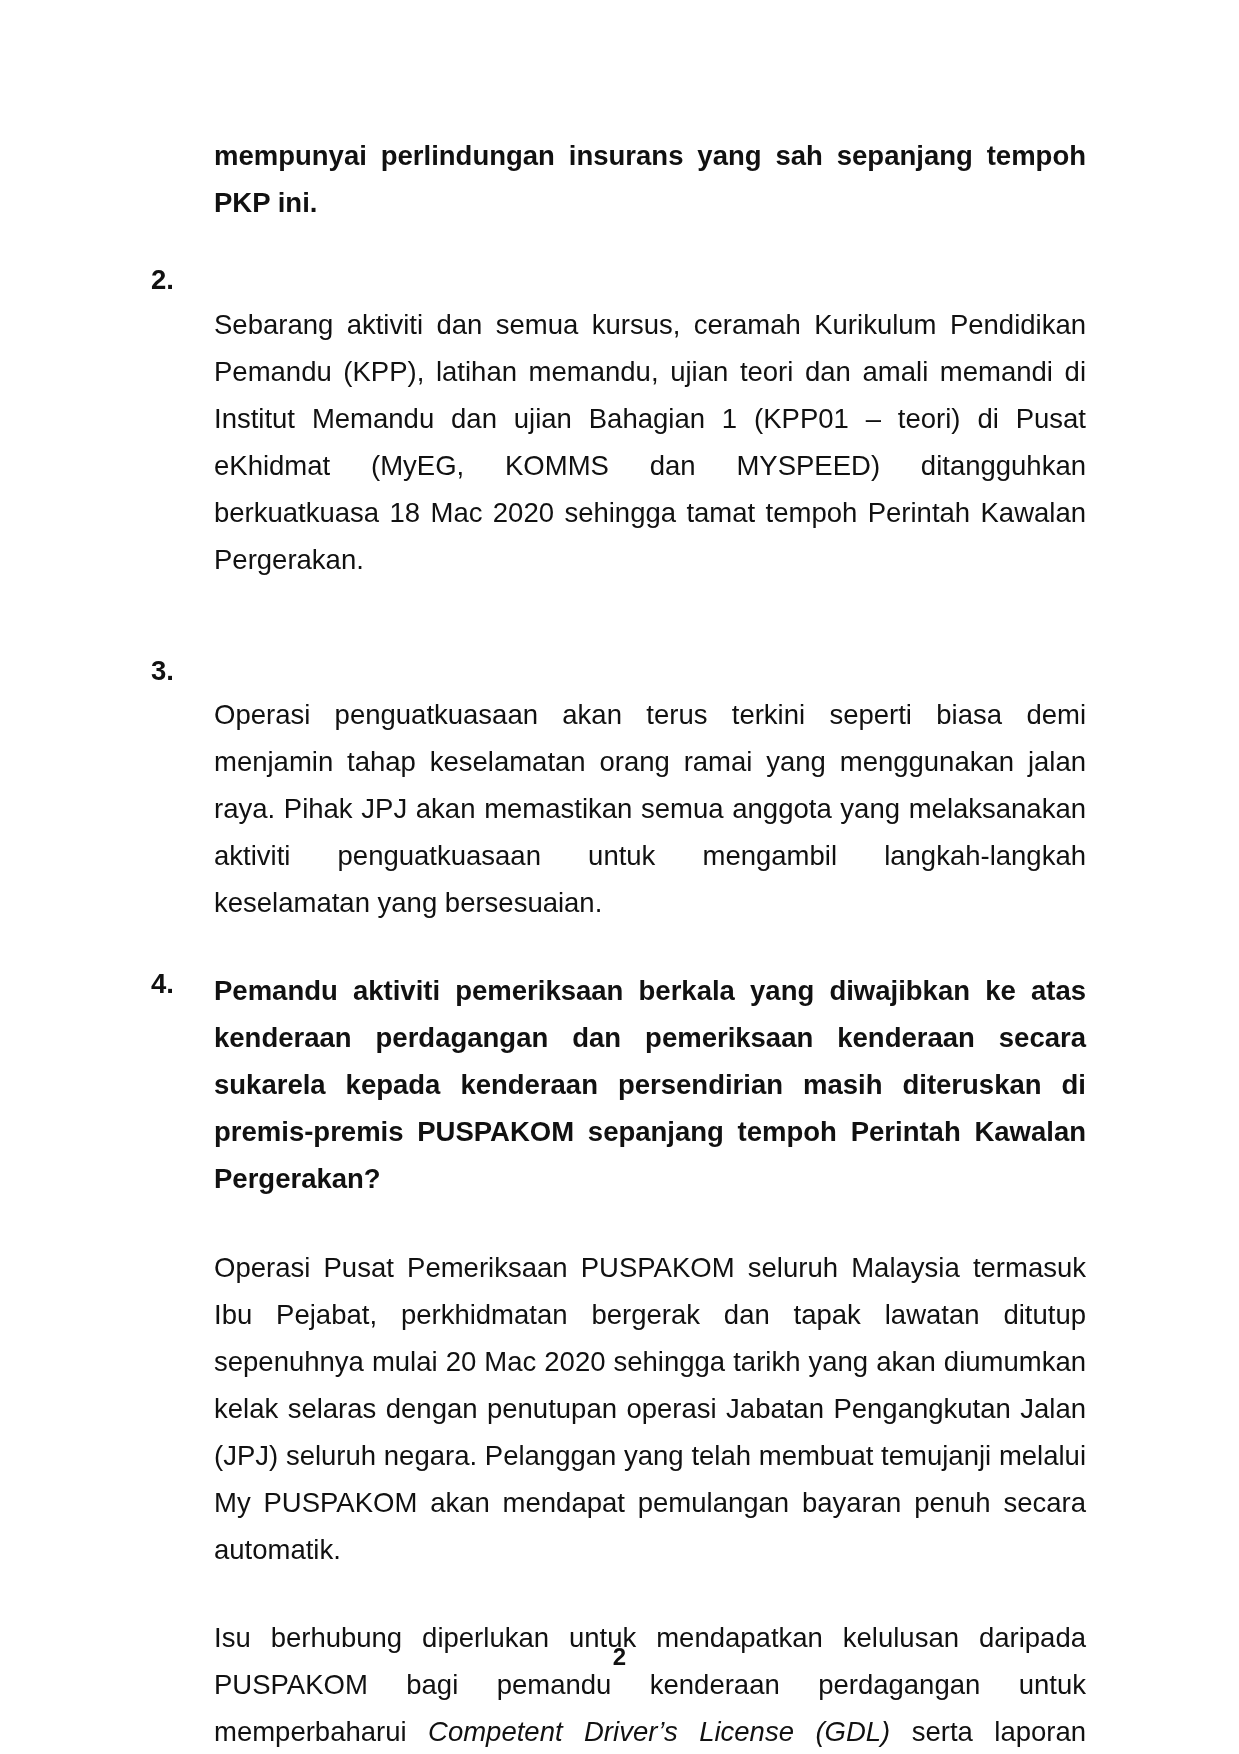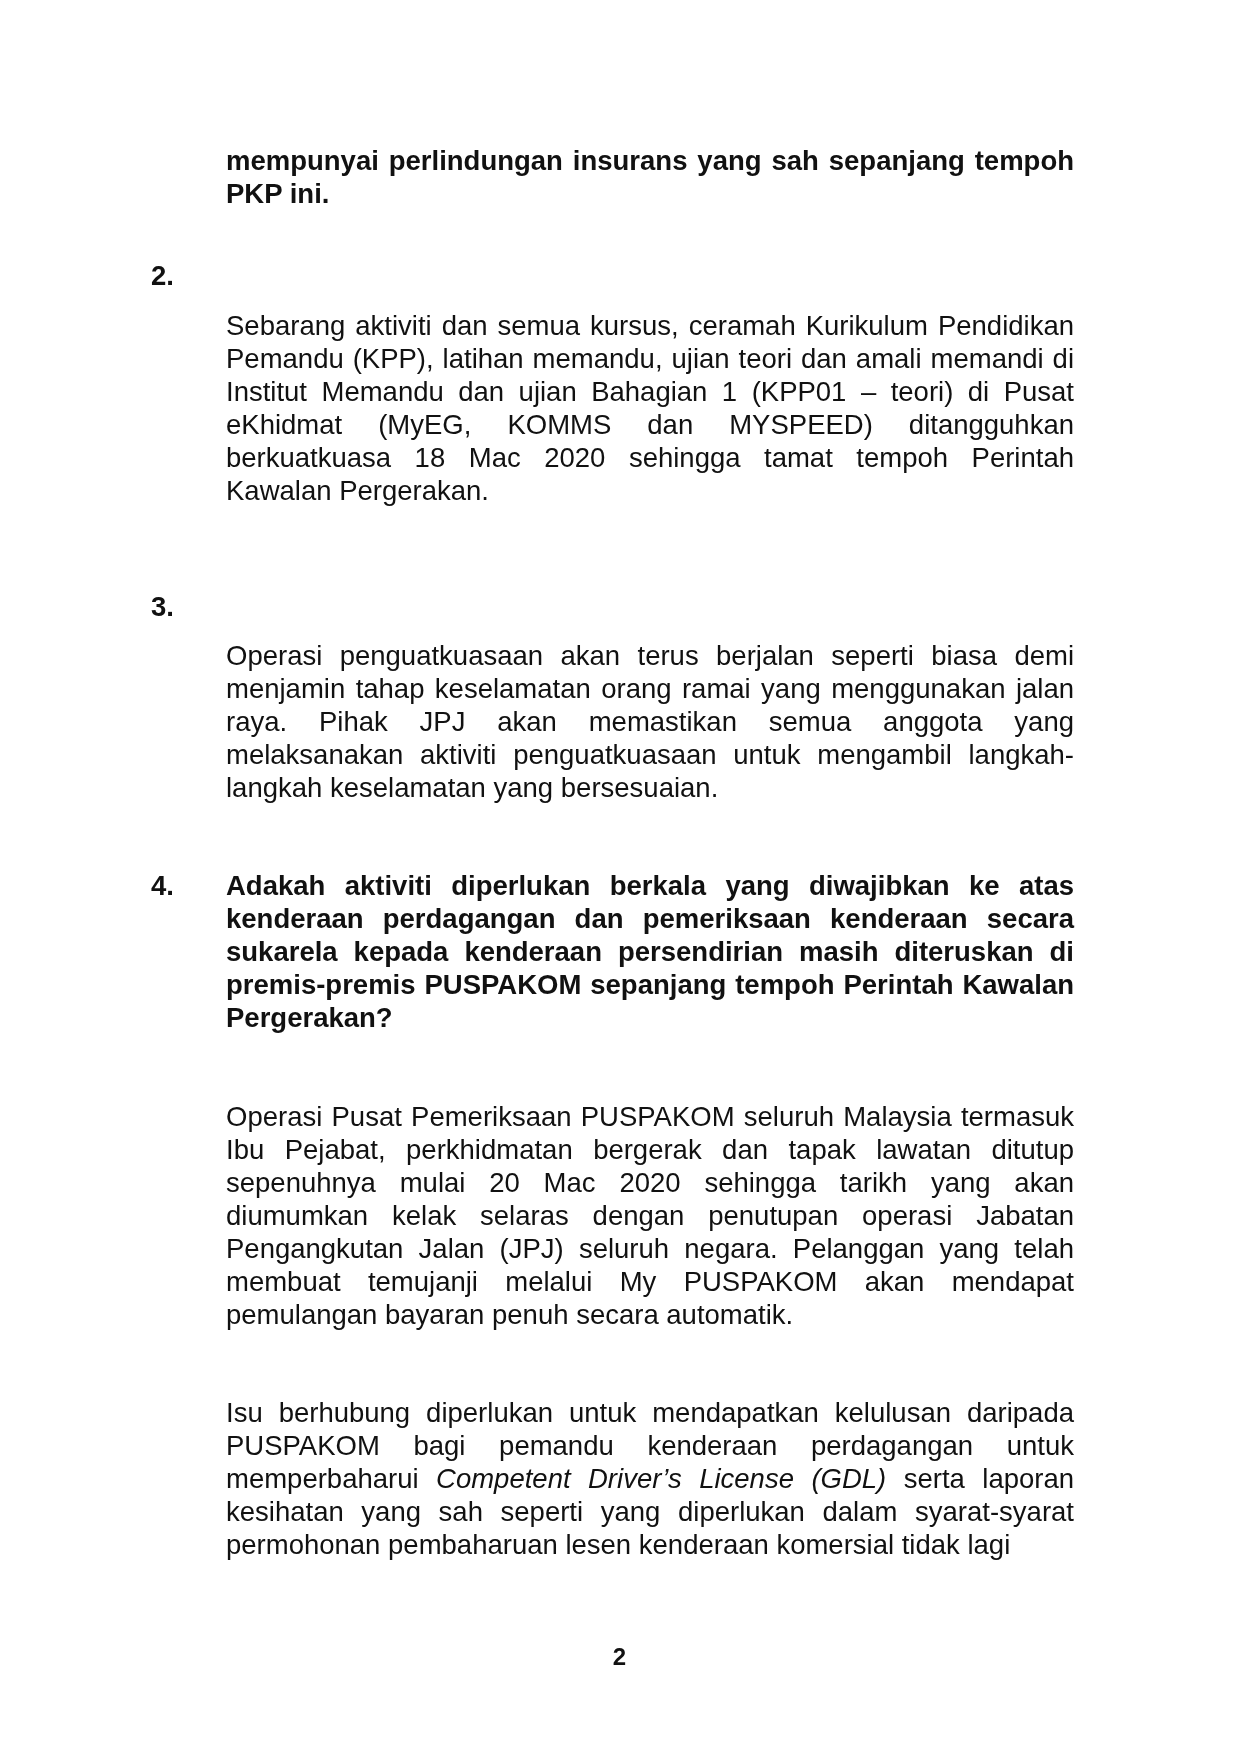--- a/index.html
+++ b/index.html
@@ -24,24 +24,24 @@
       background: #ffffff;
     }
     .content {
       position: absolute;
       left: 210px;
       top: 128px;
       width: 880px;
     }
     .p {
       font-size: 27.5px;
-      line-height: 33px;
+      line-height: 47px;
       text-align: justify;
       text-align-last: left;
-      margin: 16px;
+      margin: 4px;
     }
     .bold { font-weight: bold; }
     .gap { height: 33.4px; }
     .q {
       position: relative;
     }
     .qnum {
       position: absolute;
       left: -59px;
       top: 0;
@@ -76,28 +76,28 @@
       <div class="gap"></div>
       <p class="p">Sebarang aktiviti dan semua kursus, ceramah Kurikulum Pendidikan Pemandu (KPP), latihan memandu, ujian teori dan amali memandi di Institut Memandu dan ujian Bahagian 1 (KPP01 – teori) di Pusat eKhidmat (MyEG, KOMMS dan MYSPEED) ditangguhkan berkuatkuasa 18 Mac 2020 sehingga tamat tempoh Perintah Kawalan Pergerakan.</p>
       <div class="gap"></div>
     </div>
 
     <div class="gap"></div>
 
     <div class="q">
       <span class="qnum">3.</span>
       <div class="gap"></div>
-      <p class="p">Operasi penguatkuasaan akan terus berjalan seperti biasa demi menjamin tahap keselamatan orang ramai yang menggunakan jalan raya. Pihak JPJ akan memastikan semua anggota yang melaksanakan aktiviti penguatkuasaan untuk mengambil langkah-langkah keselamatan yang bersesuaian.</p>
+      <p class="p">Operasi penguatkuasaan akan terus terkini seperti biasa demi menjamin tahap keselamatan orang ramai yang menggunakan jalan raya. Pihak JPJ akan memastikan semua anggota yang melaksanakan aktiviti penguatkuasaan untuk mengambil langkah-langkah keselamatan yang bersesuaian.</p>
     </div>
 
     <div class="gap"></div>
 
     <div class="q">
       <span class="qnum">4.</span>
-      <p class="p bold">Adakah aktiviti diperlukan berkala yang diwajibkan ke atas kenderaan perdagangan dan pemeriksaan kenderaan secara sukarela kepada kenderaan persendirian masih diteruskan di premis-premis PUSPAKOM sepanjang tempoh Perintah Kawalan Pergerakan?</p>
+      <p class="p bold">Pemandu aktiviti pemeriksaan berkala yang diwajibkan ke atas kenderaan perdagangan dan pemeriksaan kenderaan secara sukarela kepada kenderaan persendirian masih diteruskan di premis-premis PUSPAKOM sepanjang tempoh Perintah Kawalan Pergerakan?</p>
       <div class="gap"></div>
       <p class="p">Operasi Pusat Pemeriksaan PUSPAKOM seluruh Malaysia termasuk Ibu Pejabat, perkhidmatan bergerak dan tapak lawatan ditutup sepenuhnya mulai 20 Mac 2020 sehingga tarikh yang akan diumumkan kelak selaras dengan penutupan operasi Jabatan Pengangkutan Jalan (JPJ) seluruh negara. Pelanggan yang telah membuat temujanji melalui My PUSPAKOM akan mendapat pemulangan bayaran penuh secara automatik.</p>
       <div class="gap"></div>
       <p class="p"><span>Isu berhubung diperlukan untuk mendapatkan kelulusan daripada PUSPAKOM bagi pemandu kenderaan perdagangan untuk memperbaharui </span><em>Competent Driver’s License (GDL)</em><span> serta laporan kesihatan yang sah seperti yang diperlukan dalam syarat-syarat permohonan pembaharuan lesen kenderaan komersial tidak lagi</span></p>
     </div>
 
   </div>
 
   <div class="page-number">2</div>
 </div>

